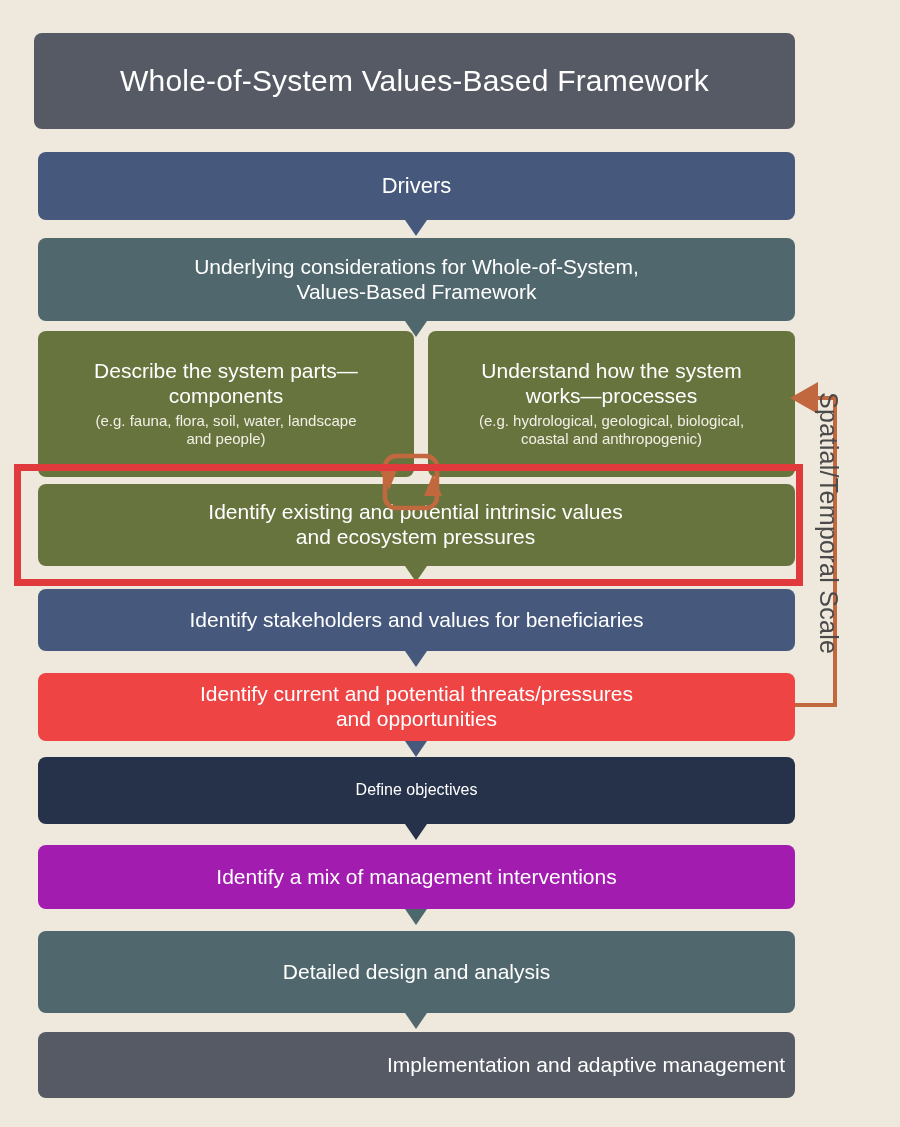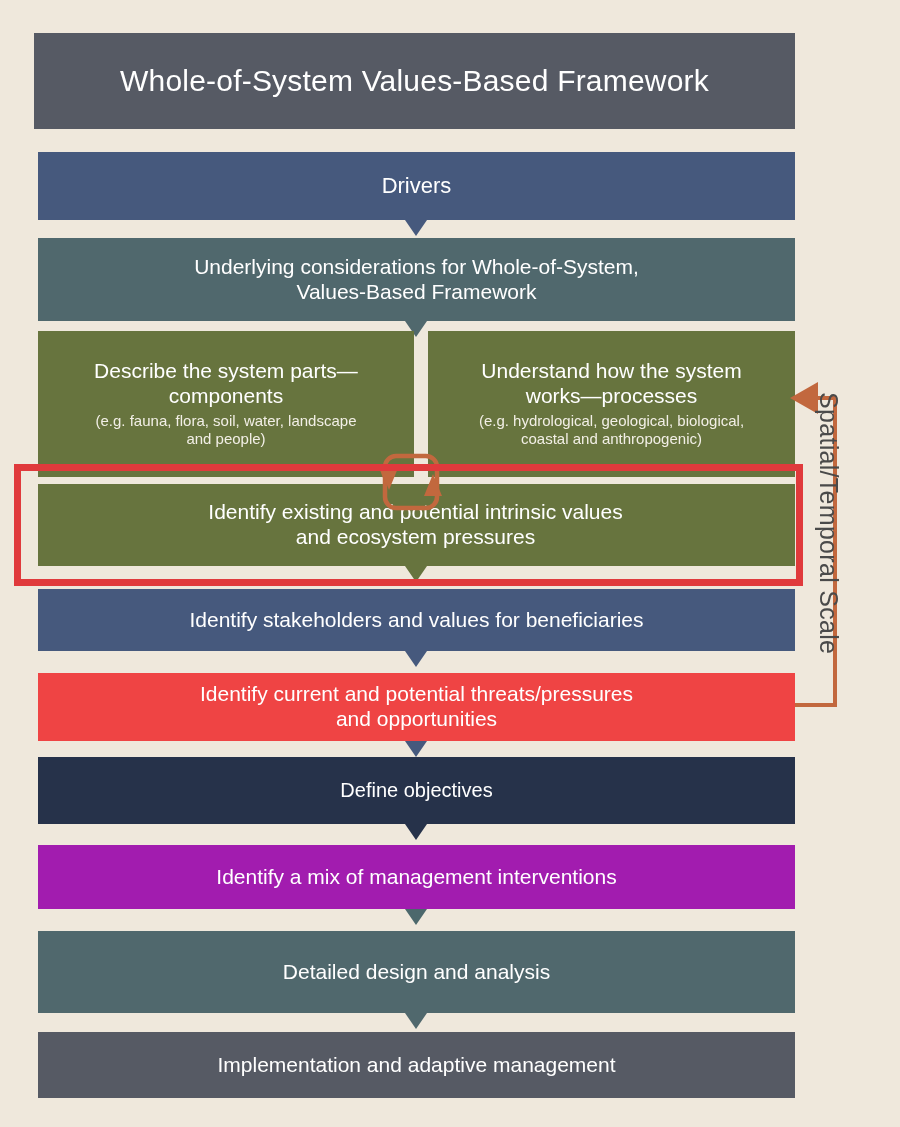--- a/index.html
+++ b/index.html
@@ -18,20 +18,21 @@
     position:absolute;
     box-sizing:border-box;
     color:#ffffff;
     display:flex;
     flex-direction:column;
     align-items:center;
     justify-content:center;
     text-align:center;
     line-height:1.18;
     padding:4px 10px;
+    border-radius:8px;
   }
   .box .title{display:block;}
   .box .sub{display:block;font-size:15px;line-height:1.22;margin-top:3px;color:#f2efe6;}
   .header{
     left:34px;top:33px;width:761px;height:96px;
     background:#565a64;
     font-size:30px;
     letter-spacing:.2px;
   }
   .drivers{
@@ -57,33 +58,33 @@
   .stakeholders{
     left:38px;top:589px;width:757px;height:62px;
     background:#46597d;font-size:21px;
   }
   .threats{
     left:38px;top:673px;width:757px;height:68px;
     background:#ef4444;font-size:21px;
   }
   .objectives{
     left:38px;top:757px;width:757px;height:67px;
-    background:#26324a;font-size:20px;
+    background:#26324a;font-size:16px;
   }
   .interventions{
     left:38px;top:845px;width:757px;height:64px;
     background:#a21caf;font-size:21px;
   }
   .detailed{
     left:38px;top:931px;width:757px;height:82px;
     background:#50686d;font-size:21px;
   }
   .implementation{
     left:38px;top:1032px;width:757px;height:66px;
-    background:#565a64;font-size:21px;
+    background:#565a64;font-size:21px;align-items:flex-end;
   }
 
   
   .arrow-down{
     position:absolute;
     width:0;height:0;
     border-left:11px solid transparent;
     border-right:11px solid transparent;
   }
   .a1{left:405px;top:220px;border-top:16px solid #46597d;}

